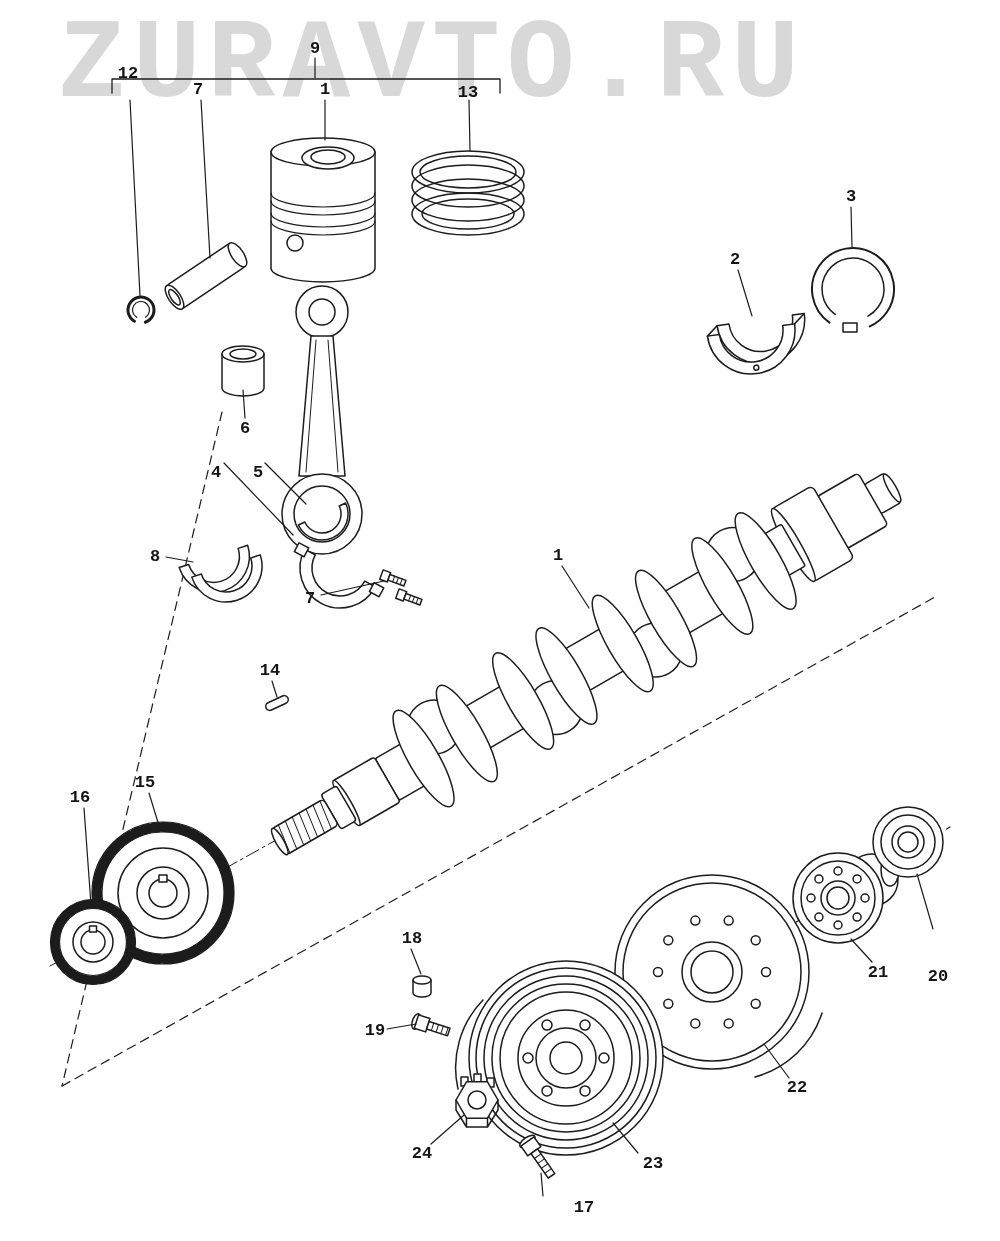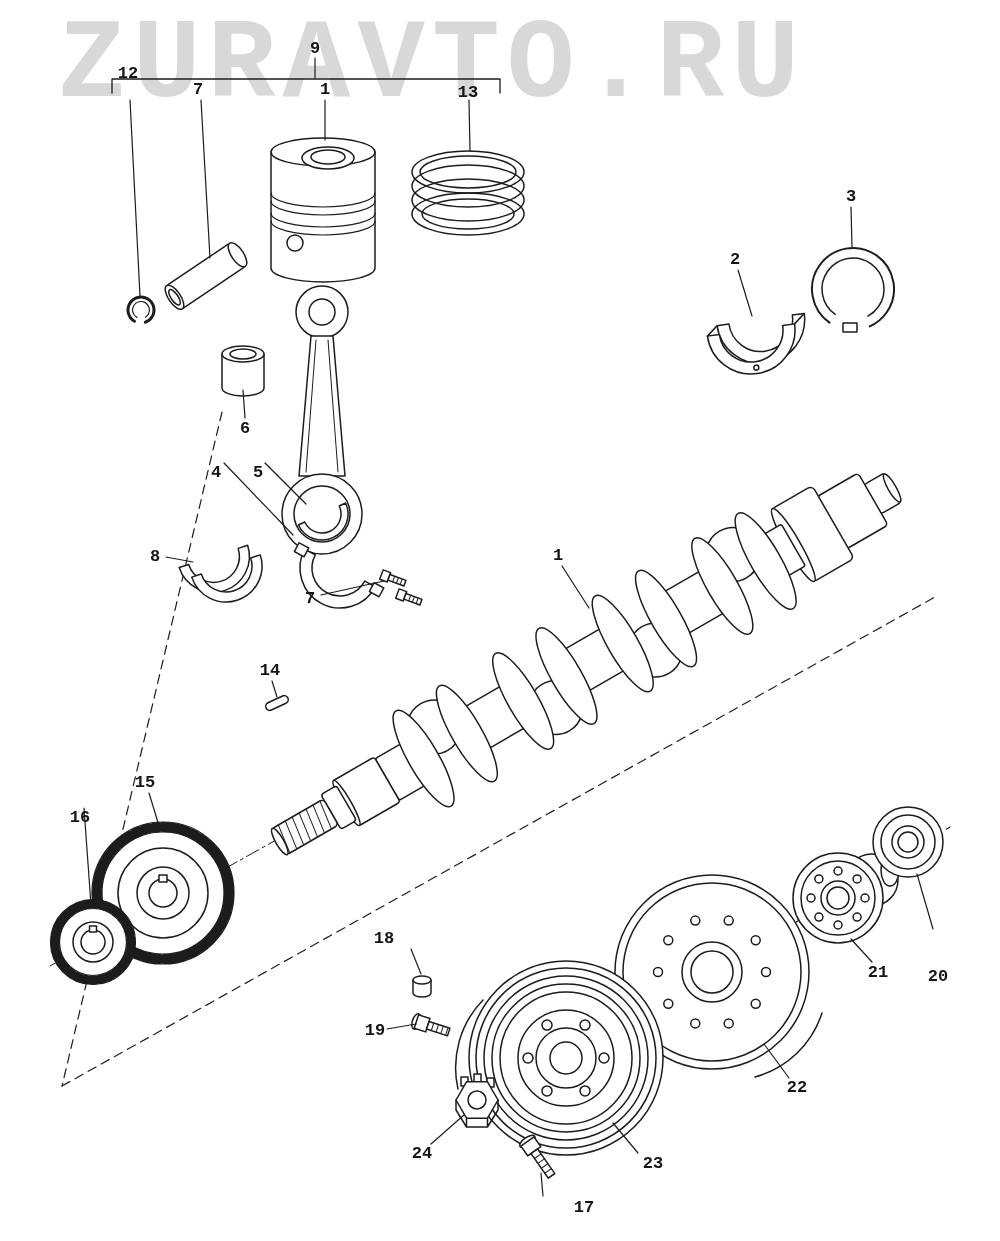--- a/index.html
+++ b/index.html
@@ -307,22 +307,22 @@
       <div class="callout" style="left: 735px; top: 259px;">2</div>
       <div class="callout" style="left: 851px; top: 196px;">3</div>
       <div class="callout" style="left: 245px; top: 428px;">6</div>
       <div class="callout" style="left: 216px; top: 472px;">4</div>
       <div class="callout" style="left: 258px; top: 472px;">5</div>
       <div class="callout" style="left: 155px; top: 556px;">8</div>
       <div class="callout" style="left: 310px; top: 598px;">7</div>
       <div class="callout" style="left: 558px; top: 555px;">1</div>
       <div class="callout" style="left: 270px; top: 670px;">14</div>
       <div class="callout" style="left: 145px; top: 782px;">15</div>
-      <div class="callout" style="left: 80px; top: 797px; margin-top: 20px;">16</div>
-      <div class="callout" style="left: 384px; top: 938px;">18</div>
+      <div class="callout" style="left: 80px; top: 797px;">16</div>
+      <div class="callout" style="left: 412px; top: 938px;">18</div>
       <div class="callout" style="left: 375px; top: 1030px;">19</div>
       <div class="callout" style="left: 422px; top: 1153px;">24</div>
       <div class="callout" style="left: 645px; top: 1163px; margin-left: 8px;">23</div>
       <div class="callout" style="left: 545px; top: 1207px; margin-left: 39px;">17</div>
       <div class="callout" style="left: 797px; top: 1087px;">22</div>
       <div class="callout" style="left: 878px; top: 972px;">21</div>
       <div class="callout" style="left: 938px; top: 976px;">20</div>
     </div>
 </div>
 

